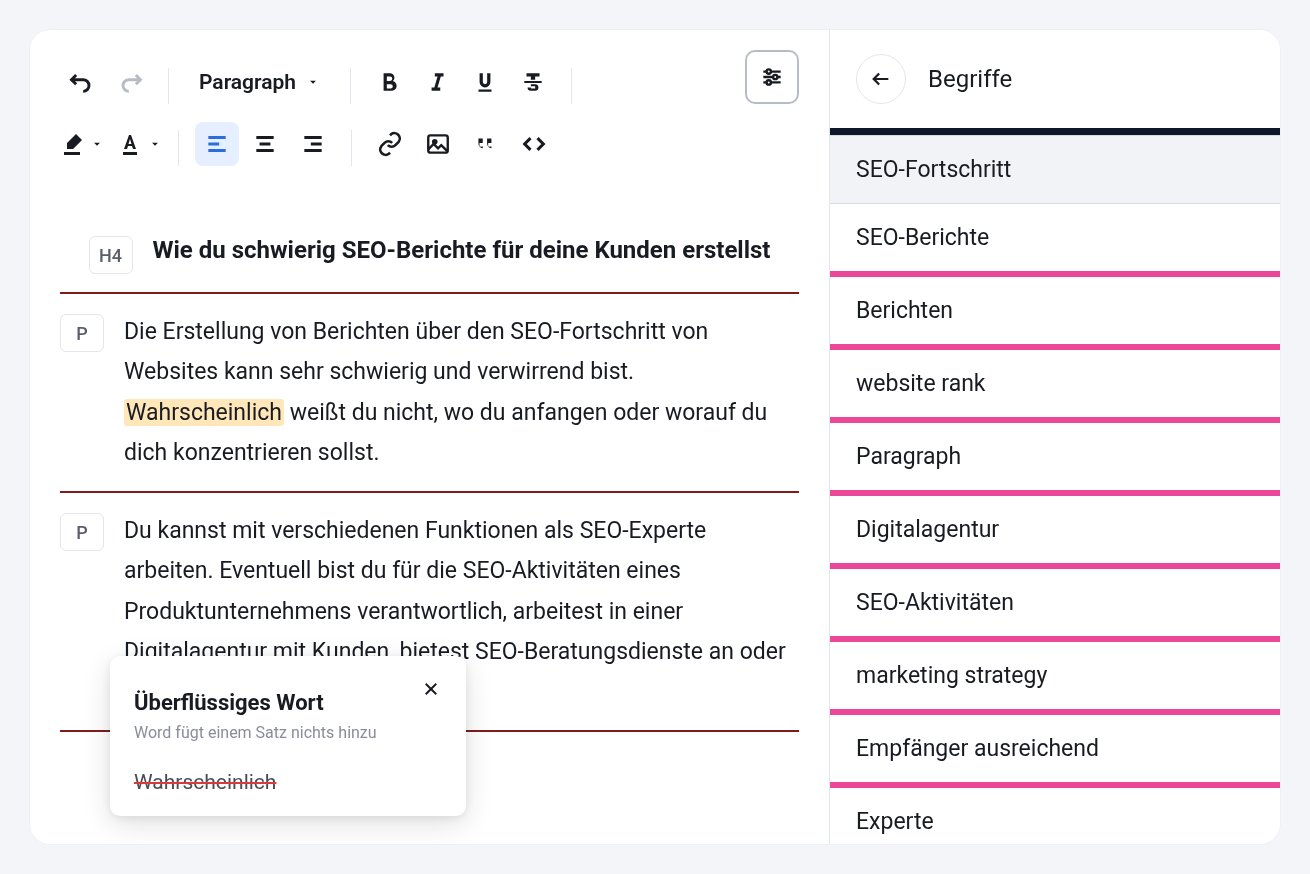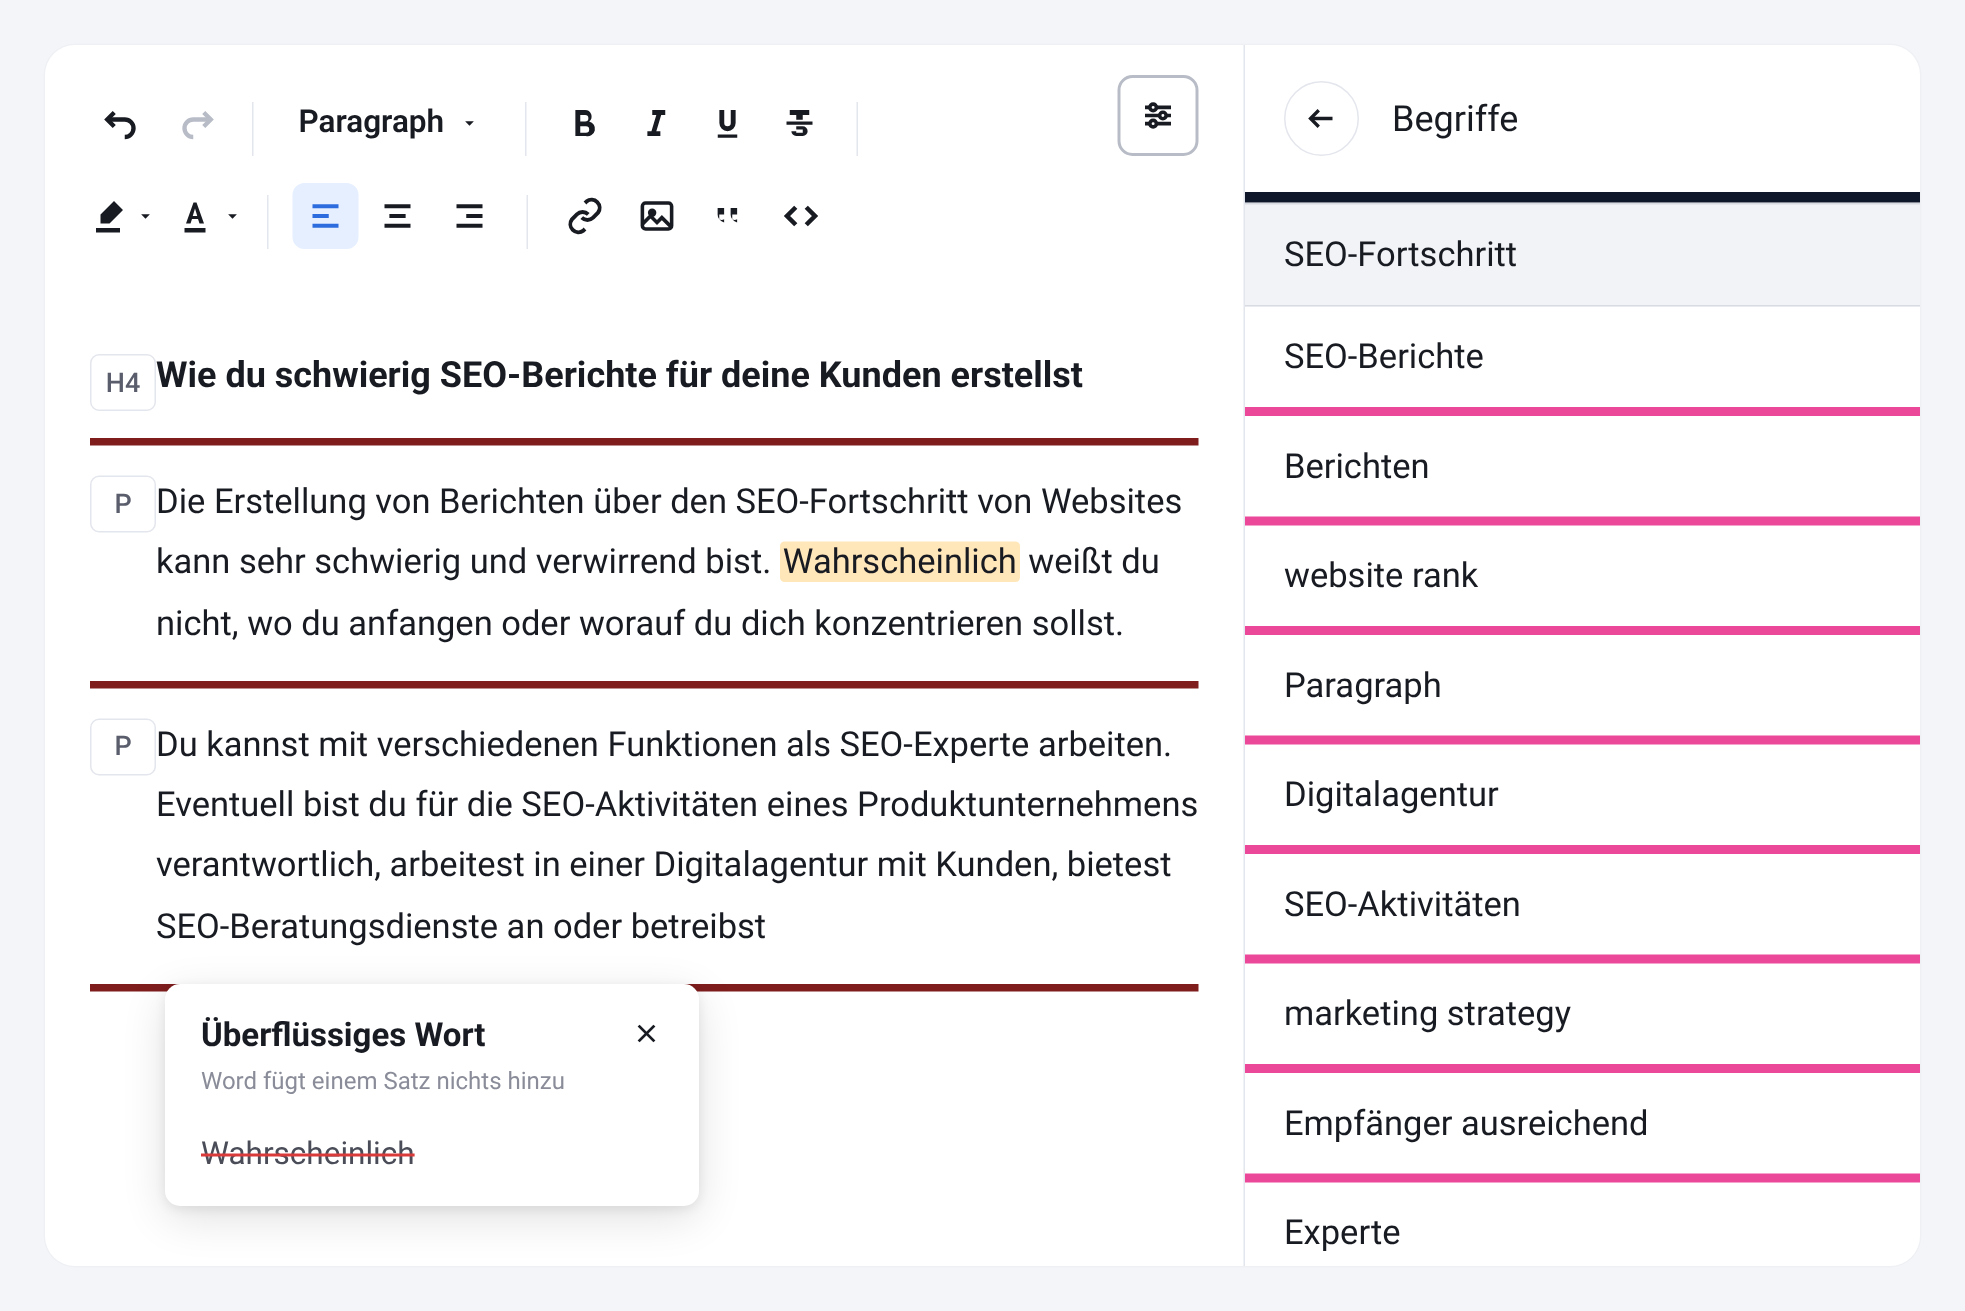--- a/index.html
+++ b/index.html
@@ -80,23 +80,25 @@
       font-weight: 600;
     }
     .spacer { flex: 1; }
     
     .content {
       padding: 40px 30px 0 30px;
       position: relative;
     }
     .block {
       display: flex;
+      gap: 20px;
       padding: 18px 0;
-      border-bottom: 5px solid #7f1d1d;
+      border-bottom: 2px solid #7f1d1d;
       align-items: flex-start;
+      justify-content: center;
     }
     .block:last-child { border-bottom: none; }
     .block-tag {
       border: 1px solid #e4e6ed;
       border-radius: 6px;
       font-size: 18px;
       font-weight: 500;
       color: #5a5d6b;
       min-width: 44px;
       height: 38px;
@@ -135,20 +137,21 @@
     }
     .popover-head {
       display: flex;
       justify-content: space-between;
       align-items: flex-start;
     }
     .popover-title {
       font-size: 22px;
       font-weight: 700;
       color: #191b23;
+      margin-top: 12px;
     }
     .popover-close {
       cursor: pointer;
       font-size: 20px;
       color: #191b23;
       padding: 2px;
     }
     .popover-sub {
       font-size: 16px;
       color: #8a8d99;

